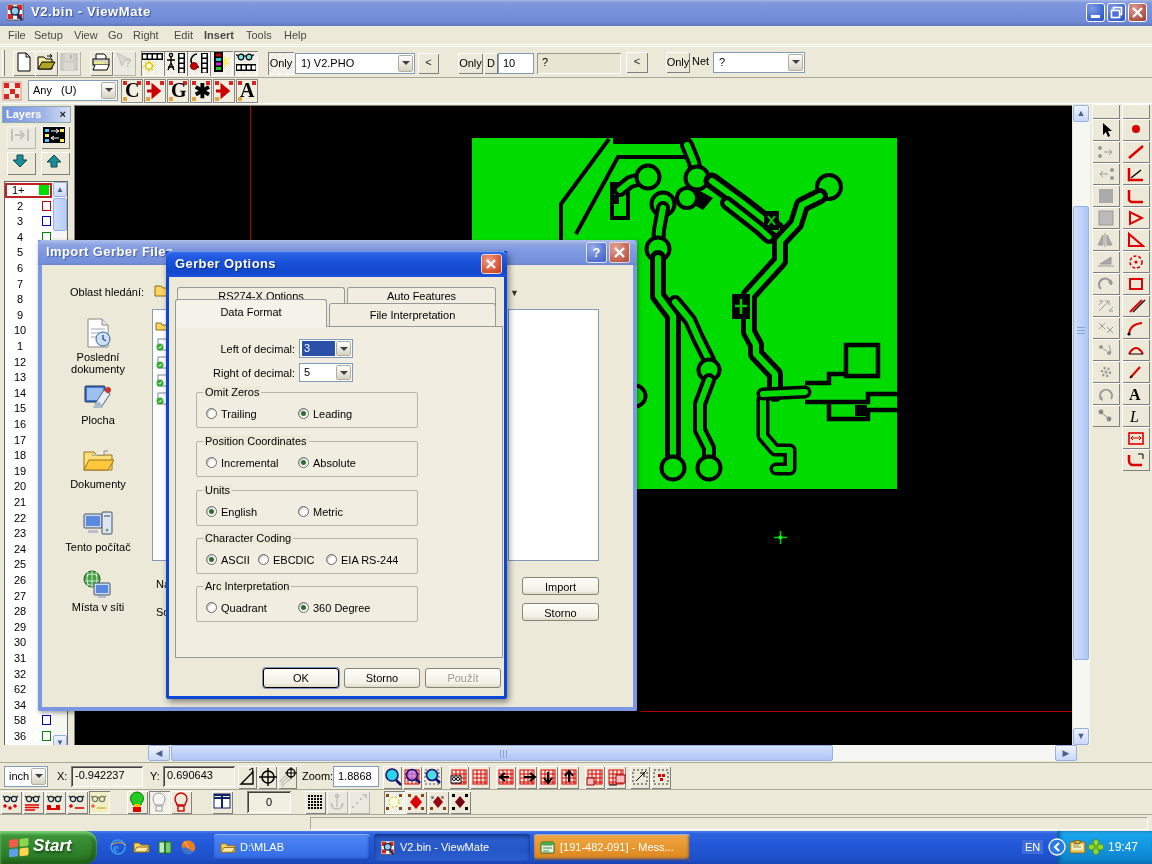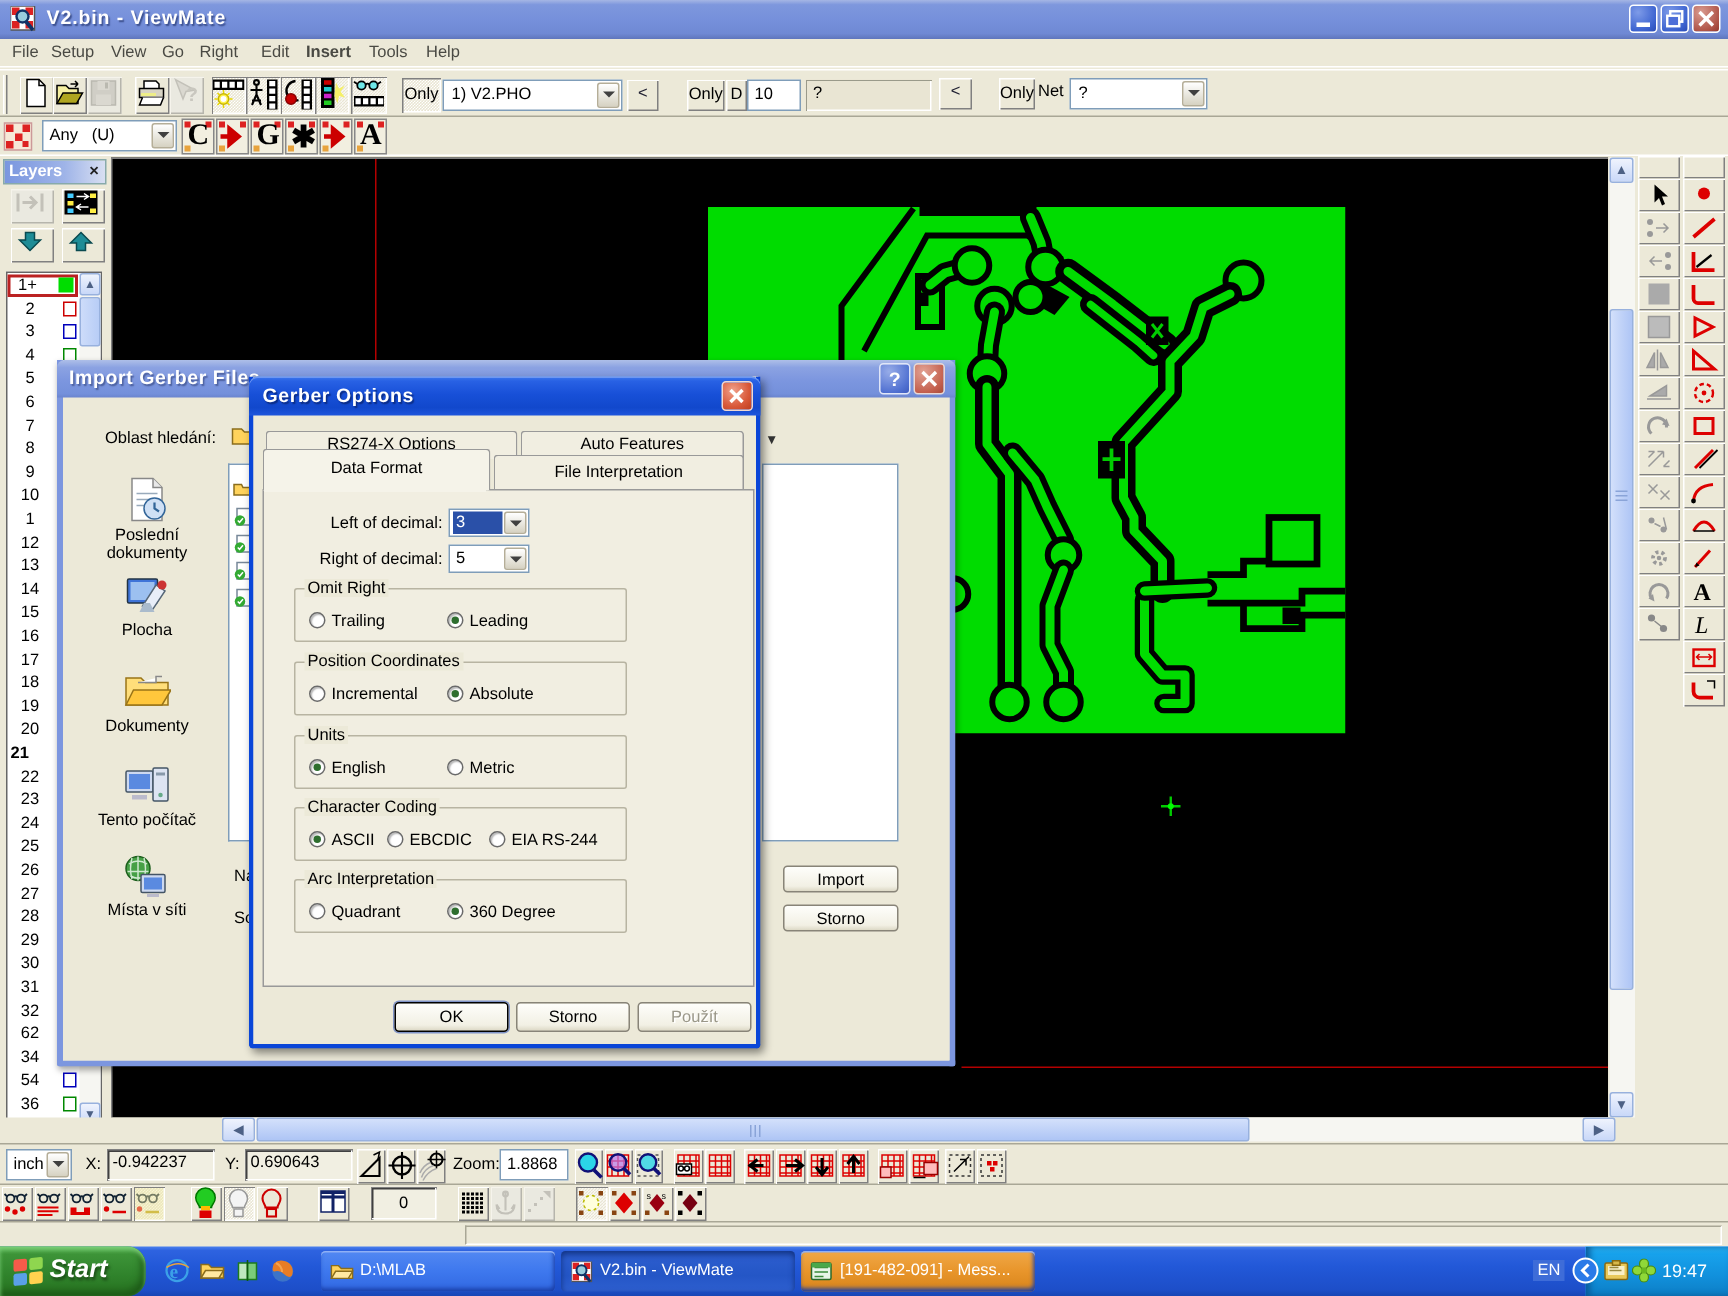--- a/index.html
+++ b/index.html
@@ -312,36 +312,36 @@
 <span class="abs" style="left:2px;top:158px;width:26px;text-align:center;">1</span>
 <span class="abs" style="left:2px;top:174px;width:26px;text-align:center;">12</span>
 <span class="abs" style="left:2px;top:189px;width:26px;text-align:center;">13</span>
 <span class="abs" style="left:2px;top:205px;width:26px;text-align:center;">14</span>
 <span class="abs" style="left:2px;top:220px;width:26px;text-align:center;">15</span>
 <span class="abs" style="left:2px;top:236px;width:26px;text-align:center;">16</span>
 <span class="abs" style="left:2px;top:252px;width:26px;text-align:center;">17</span>
 <span class="abs" style="left:2px;top:267px;width:26px;text-align:center;">18</span>
 <span class="abs" style="left:2px;top:283px;width:26px;text-align:center;">19</span>
 <span class="abs" style="left:2px;top:298px;width:26px;text-align:center;">20</span>
-<span class="abs" style="left:2px;top:314px;width:26px;text-align:left;font-weight:bold;">21</span>
+<span class="abs" style="left:2px;top:314px;width:26px;text-align:center;">21</span>
 <span class="abs" style="left:2px;top:330px;width:26px;text-align:center;">22</span>
 <span class="abs" style="left:2px;top:345px;width:26px;text-align:center;">23</span>
 <span class="abs" style="left:2px;top:361px;width:26px;text-align:center;">24</span>
 <span class="abs" style="left:2px;top:376px;width:26px;text-align:center;">25</span>
 <span class="abs" style="left:2px;top:392px;width:26px;text-align:center;">26</span>
 <span class="abs" style="left:2px;top:408px;width:26px;text-align:center;">27</span>
 <span class="abs" style="left:2px;top:423px;width:26px;text-align:center;">28</span>
 <span class="abs" style="left:2px;top:439px;width:26px;text-align:center;">29</span>
 <span class="abs" style="left:2px;top:454px;width:26px;text-align:center;">30</span>
 <span class="abs" style="left:2px;top:470px;width:26px;text-align:center;">31</span>
 <span class="abs" style="left:2px;top:486px;width:26px;text-align:center;">32</span>
 <span class="abs" style="left:2px;top:501px;width:26px;text-align:center;">62</span>
 <span class="abs" style="left:2px;top:517px;width:26px;text-align:center;">34</span>
 <i class="abs" style="left:37px;top:518px;width:9px;height:10px;border:1.5px solid #c00;"></i>
-<span class="abs" style="left:2px;top:532px;width:26px;text-align:center;">54</span>
+<span class="abs" style="left:2px;top:532px;width:26px;text-align:center;">58</span>
 <i class="abs" style="left:37px;top:533px;width:9px;height:10px;border:1.5px solid #00b;"></i>
 <span class="abs" style="left:2px;top:548px;width:26px;text-align:center;">36</span>
 <i class="abs" style="left:37px;top:549px;width:9px;height:10px;border:1.5px solid #080;"></i>
 <div class="abs" style="left:48px;top:0;width:14px;height:568px;background:#F6F6F2;">
 <div class="abs" style="left:0;top:0;width:14px;height:15px;background:linear-gradient(#EFF3FD,#C9D8F8);border:1px solid #98B1DE;border-radius:2px;text-align:center;line-height:13px;color:#4D6185;font-size:8px;">▲</div>
 <div class="abs" style="left:0;top:16px;width:14px;height:33px;background:linear-gradient(90deg,#CDDCFA,#B8CDF6);border:1px solid #98B1DE;border-radius:2px;"></div>
 <div class="abs" style="left:0;top:553px;width:14px;height:15px;background:linear-gradient(#EFF3FD,#C9D8F8);border:1px solid #98B1DE;border-radius:2px;text-align:center;line-height:13px;color:#4D6185;font-size:8px;">▼</div>
 </div>
 </div>
 </div>
@@ -902,21 +902,21 @@
 <div class="sunkenl abs" style="left:130px;top:88px;width:54px;height:19px;background:#fff;">
       <span style="position:absolute;left:2px;top:1px;width:33px;height:15px;background:#2A50A8;color:#fff;padding:1px 2px;">3</span>
       <div class="ddbtn"></div>
     </div>
 <span class="abs" style="left:42px;top:116px;width:84px;text-align:right;">Right of decimal:</span>
 <div class="sunkenl abs" style="left:130px;top:112px;width:54px;height:19px;background:#fff;">
       <span style="position:absolute;left:4px;top:2px;">5</span>
       <div class="ddbtn"></div>
     </div>
 <div class="group" style="left:27px;top:141px;width:222px;height:36px;">
-      <span>Omit Right</span>
+      <span>Omit Zeros</span>
     </div>
 <div class="radio" style="left:37px;top:157px;"></div>
 <span class="abs" style="left:52px;top:157px;">Trailing</span>
 <div class="radio sel" style="left:129px;top:157px;"></div>
 <span class="abs" style="left:144px;top:157px;">Leading</span>
 <div class="group" style="left:27px;top:190px;width:222px;height:36px;">
       <span>Position Coordinates</span>
     </div>
 <div class="radio" style="left:37px;top:206px;"></div>
 <span class="abs" style="left:52px;top:206px;">Incremental</span>

